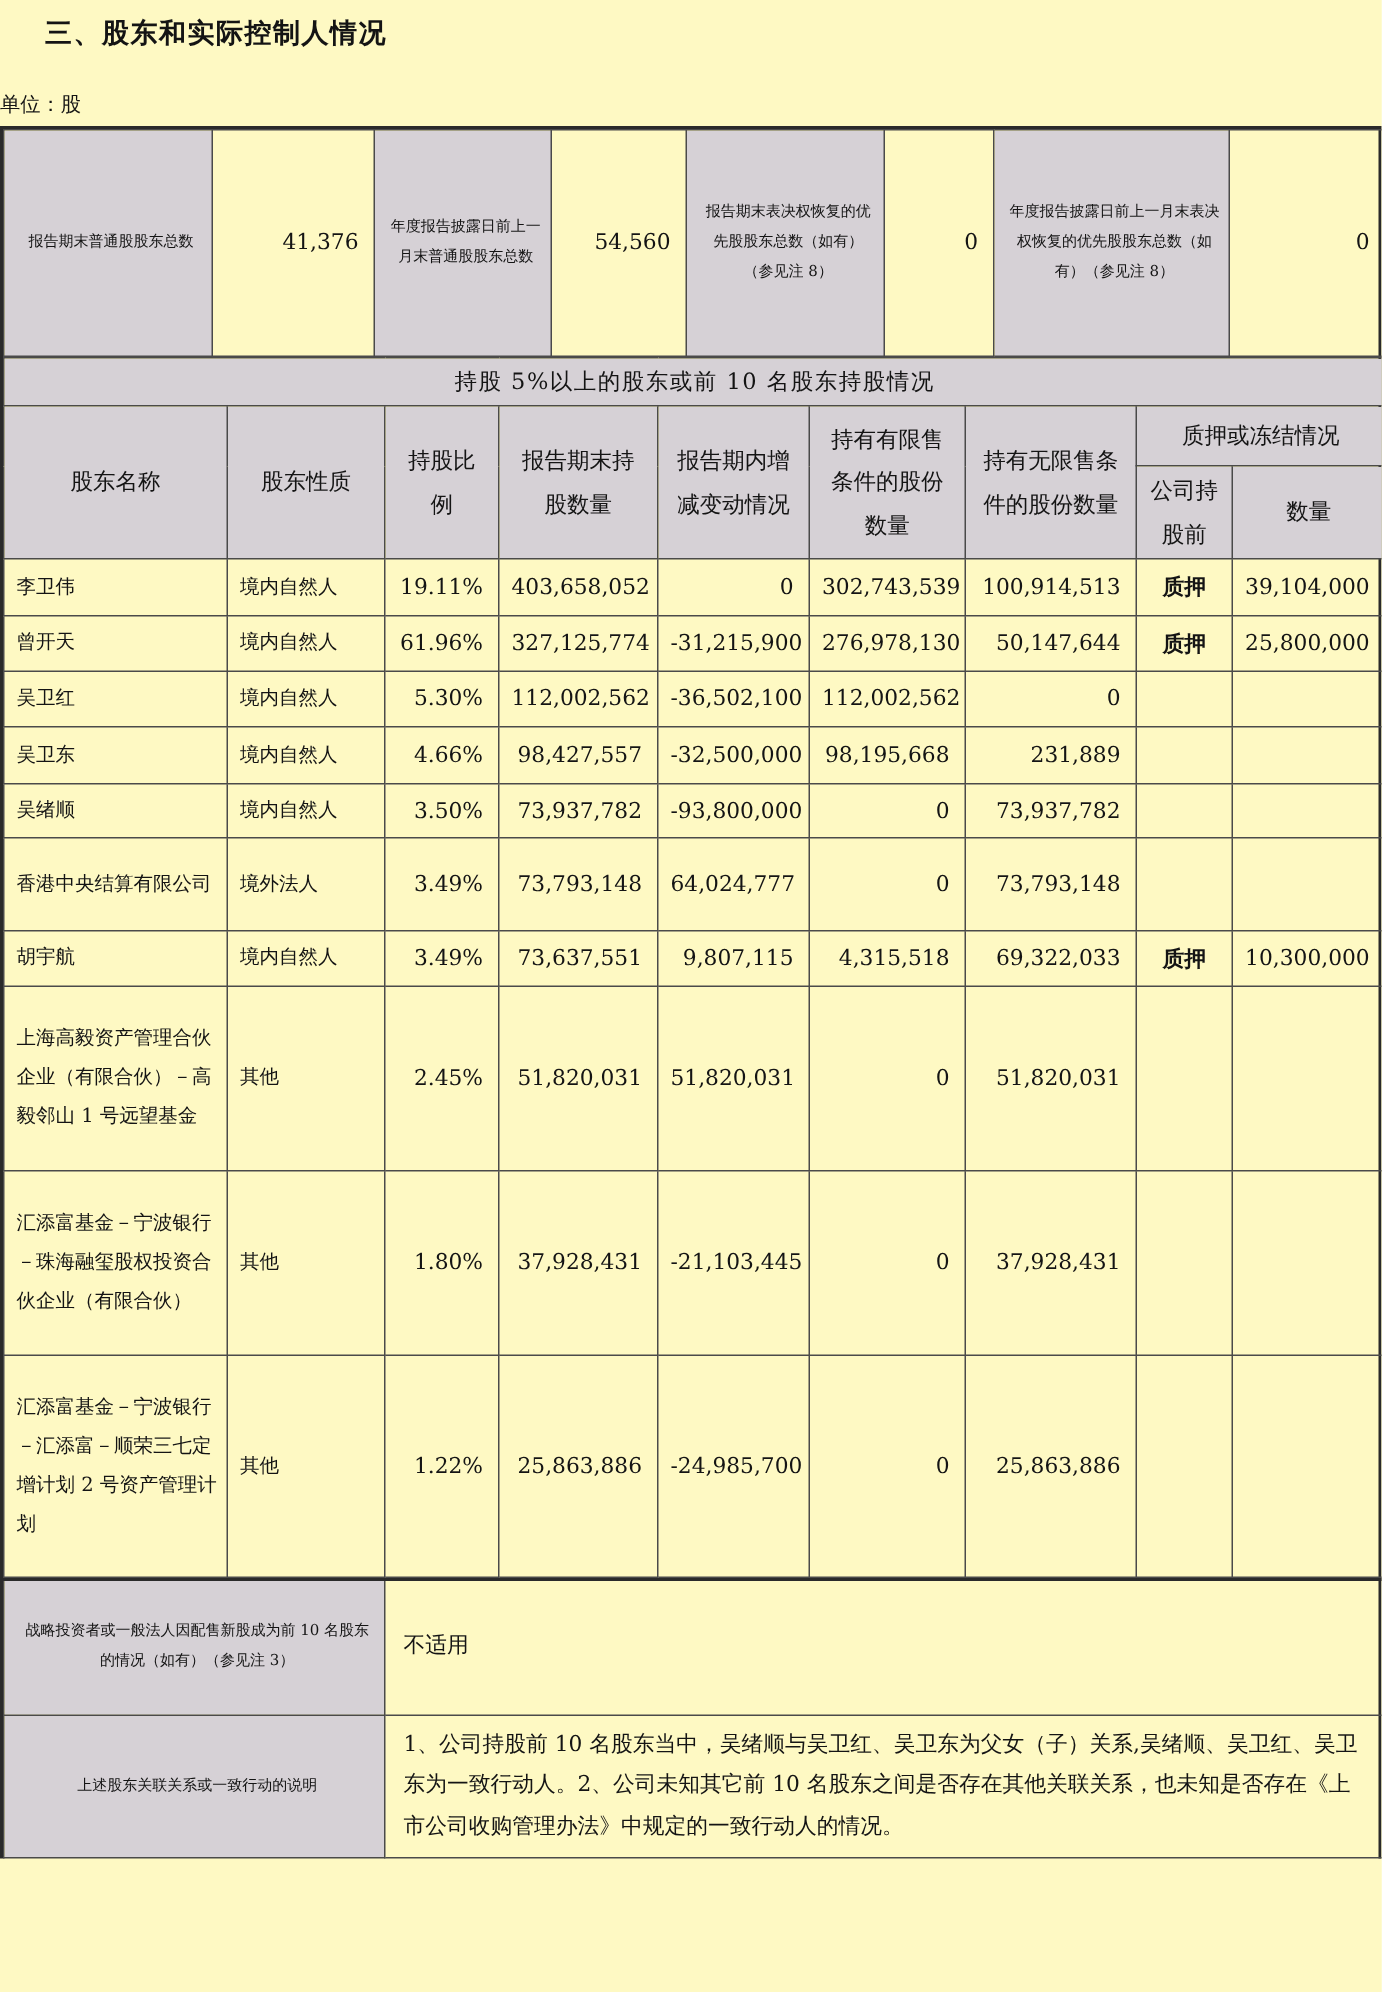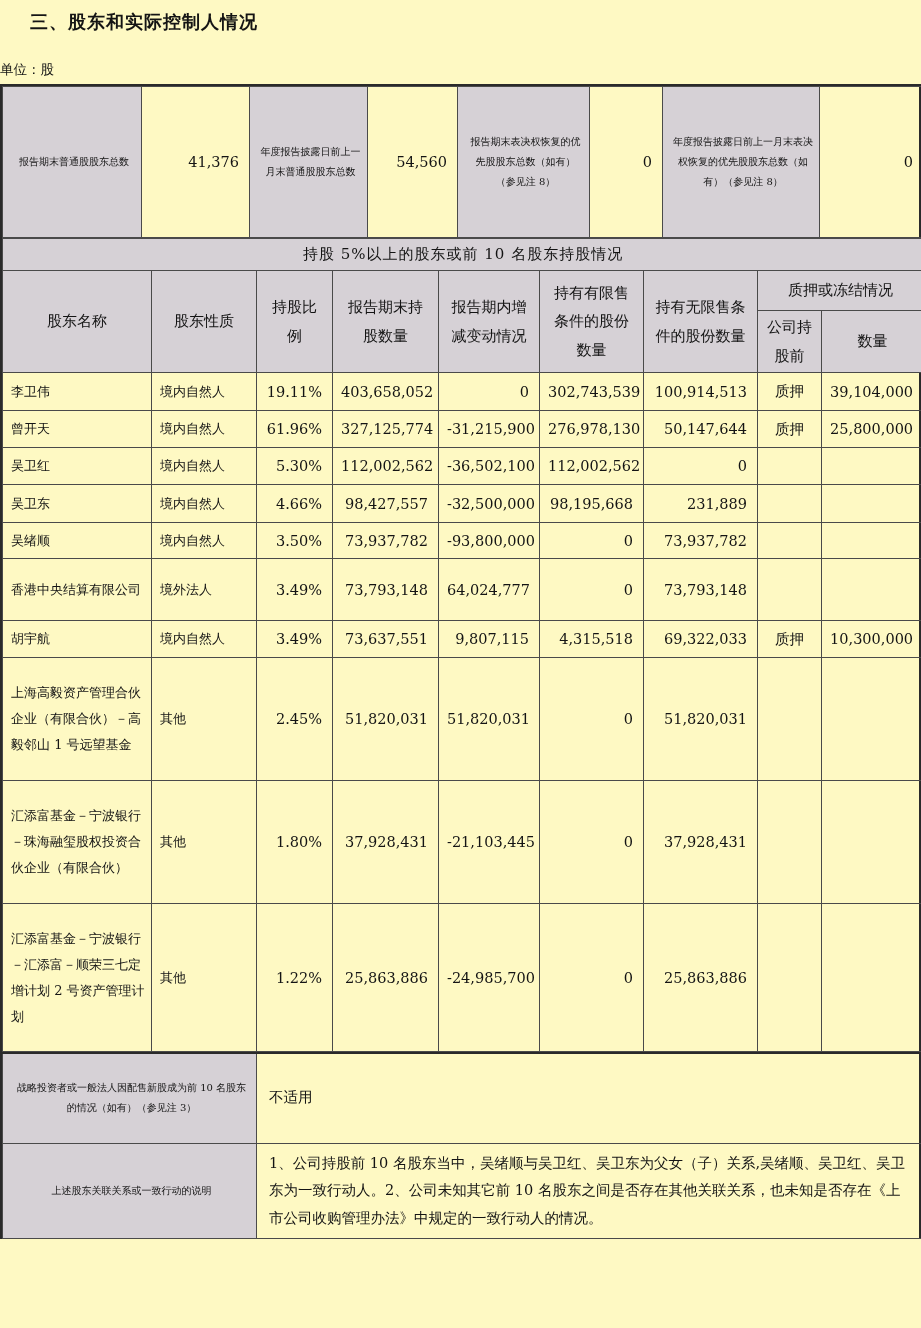--- a/index.html
+++ b/index.html
@@ -12,21 +12,21 @@
   .sub-title { font-size:15.5px; font-weight:bold; margin:31px 0 0 30px; letter-spacing:1px; }
   .unit-label { text-align:left; font-size:13.5px; margin:27px 8px 5px 0; }
 
   .doc-table { border:2px solid #2a2a2a; border-bottom:none; }
   table { border-collapse:collapse; table-layout:fixed; width:917px; }
   td,th { border:1px solid #4a4a4a; overflow:hidden; font-weight:normal;
           font-size:14.5px; padding:2px 8px; vertical-align:middle; }
   .gray { background:#d6d1d6; }
   .lbl  { text-align:center; line-height:2.0; font-size:10px; padding:6px 6px 6px 10px; }
   .num  { text-align:right; padding-right:10px; }
-  .ctr  { text-align:center; }
+  .ctr  { text-align:center;font-weight:bold; }
   .name { text-align:left; font-size:13px; line-height:2.0; padding:4px 6px 4px 8px; }
   .hdr  { text-align:center; line-height:1.9; font-size:15px; background:#d6d1d6; }
   .secrow { text-align:center; font-size:15px; background:#d6d1d6; letter-spacing:1px; }
   .note { font-size:14.5px; line-height:1.9; padding:6px 12px; text-align:left; }
   .thick-top { border-top:2px solid #2a2a2a; }
 </style>
 </head>
 <body>
 
 <div class="page">

